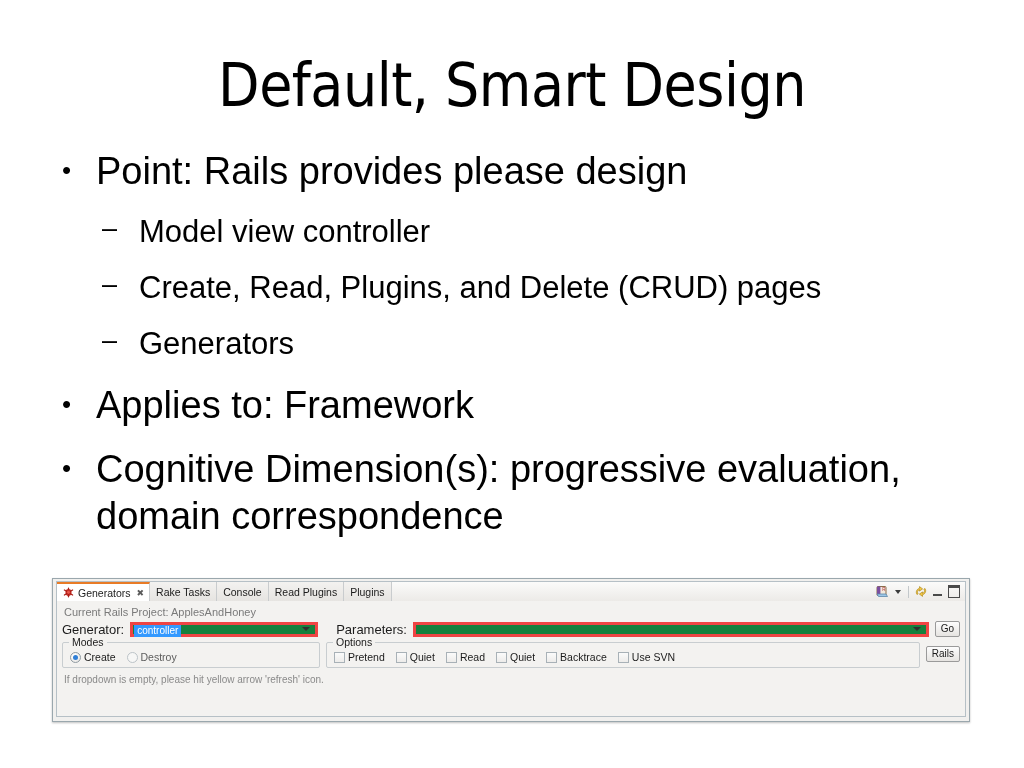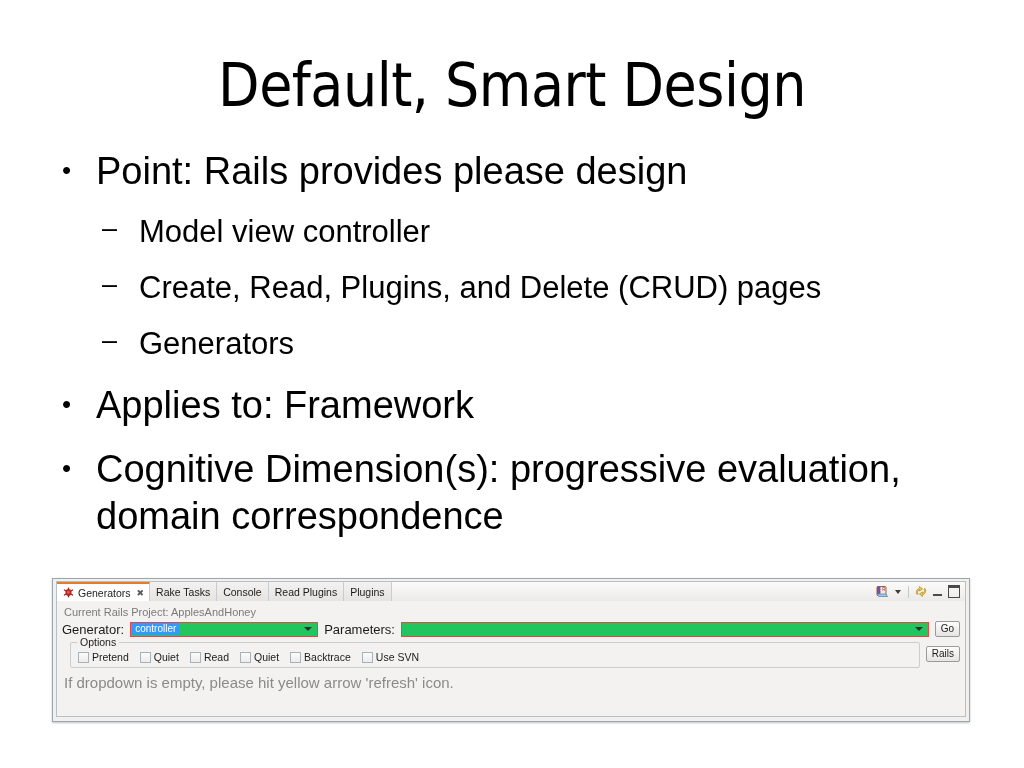--- a/index.html
+++ b/index.html
@@ -189,22 +189,22 @@
     padding-bottom: 5px;
   }
   .fld-label {
     font-size: 13px;
     color: #1b1b1b;
     white-space: nowrap;
   }
   .combo {
     position: relative;
     height: 15px;
-    background: #22c55e;
-    border: 1px solid #ef4444;
+    background: #15803d;
+    border: 3px solid #ef4444;
     box-sizing: border-box;
     display: flex;
     align-items: flex-start;
   }
   .combo.gen { width: 188px; }
   .combo.param { flex: 1 1 auto; min-width: 40px; }
   .combo-val {
     font-size: 10px;
     padding: 0 3px;
     margin-left: 1px;
@@ -248,21 +248,21 @@
   .group > .group-title {
     position: absolute;
     top: -7px;
     left: 6px;
     background: #f3f2f0;
     padding: 0 3px;
     font-size: 10.5px;
     color: #1b1b1b;
   }
   .group.modes { width: 258px; box-sizing: border-box; }
-  .group.options { flex: 1 1 auto; box-sizing: border-box; margin-left: 8px; }
+  .group.options { flex: 1 1 auto; box-sizing: border-box; }
   .grp-inner {
     display: flex;
     align-items: center;
     gap: 11px;
     padding-top: 4px;
   }
   .ctl {
     display: flex;
     align-items: center;
     gap: 3px;
@@ -294,21 +294,21 @@
     background: linear-gradient(#fbfbfb, #edecea);
     flex: 0 0 9px;
   }
   .help-btn-wrap {
     display: flex;
     align-items: flex-start;
     padding-top: 4px;
   }
   .hint {
     color: #8a8a8a;
-    font-size: 15px;
+    font-size: 10px;
     padding: 6px 0 0 2px;
   }
 </style>
 </head>
 <body>
 
 <div class="slide-title">Default, Smart Design</div>
 
 <div class="body-list">
 
@@ -417,32 +417,45 @@
       <div class="proj-line">Current Rails Project: ApplesAndHoney</div>
 
       <div class="row-fields">
         <span class="fld-label">Generator:</span>
 
         <span class="combo gen">
           <span class="combo-val">controller</span>
           <span class="combo-arrow"></span>
         </span>
 
-        <span class="fld-label" style="">Parameters:</span>
+        <span class="fld-label" style="margin-left:12px;">Parameters:</span>
 
         <span class="combo param">
           <span class="combo-val" style="background:transparent;color:#1b1b1b;"></span>
           <span class="combo-arrow"></span>
         </span>
 
         <span class="btn">Go</span>
       </div>
 
       <div class="row-groups">
 
+        <div class="group modes">
+          <span class="group-title">Modes</span>
+          <div class="grp-inner">
+            <span class="ctl">
+              <span class="radio on"></span>
+              <span>Create</span>
+            </span>
+            <span class="ctl dim">
+              <span class="radio"></span>
+              <span>Destroy</span>
+            </span>
+          </div>
+        </div>
 
         <div class="group options">
           <span class="group-title">Options</span>
           <div class="grp-inner">
             <span class="ctl">
               <span class="checkbox"></span>
               <span>Pretend</span>
             </span>
             <span class="ctl">
               <span class="checkbox"></span>

